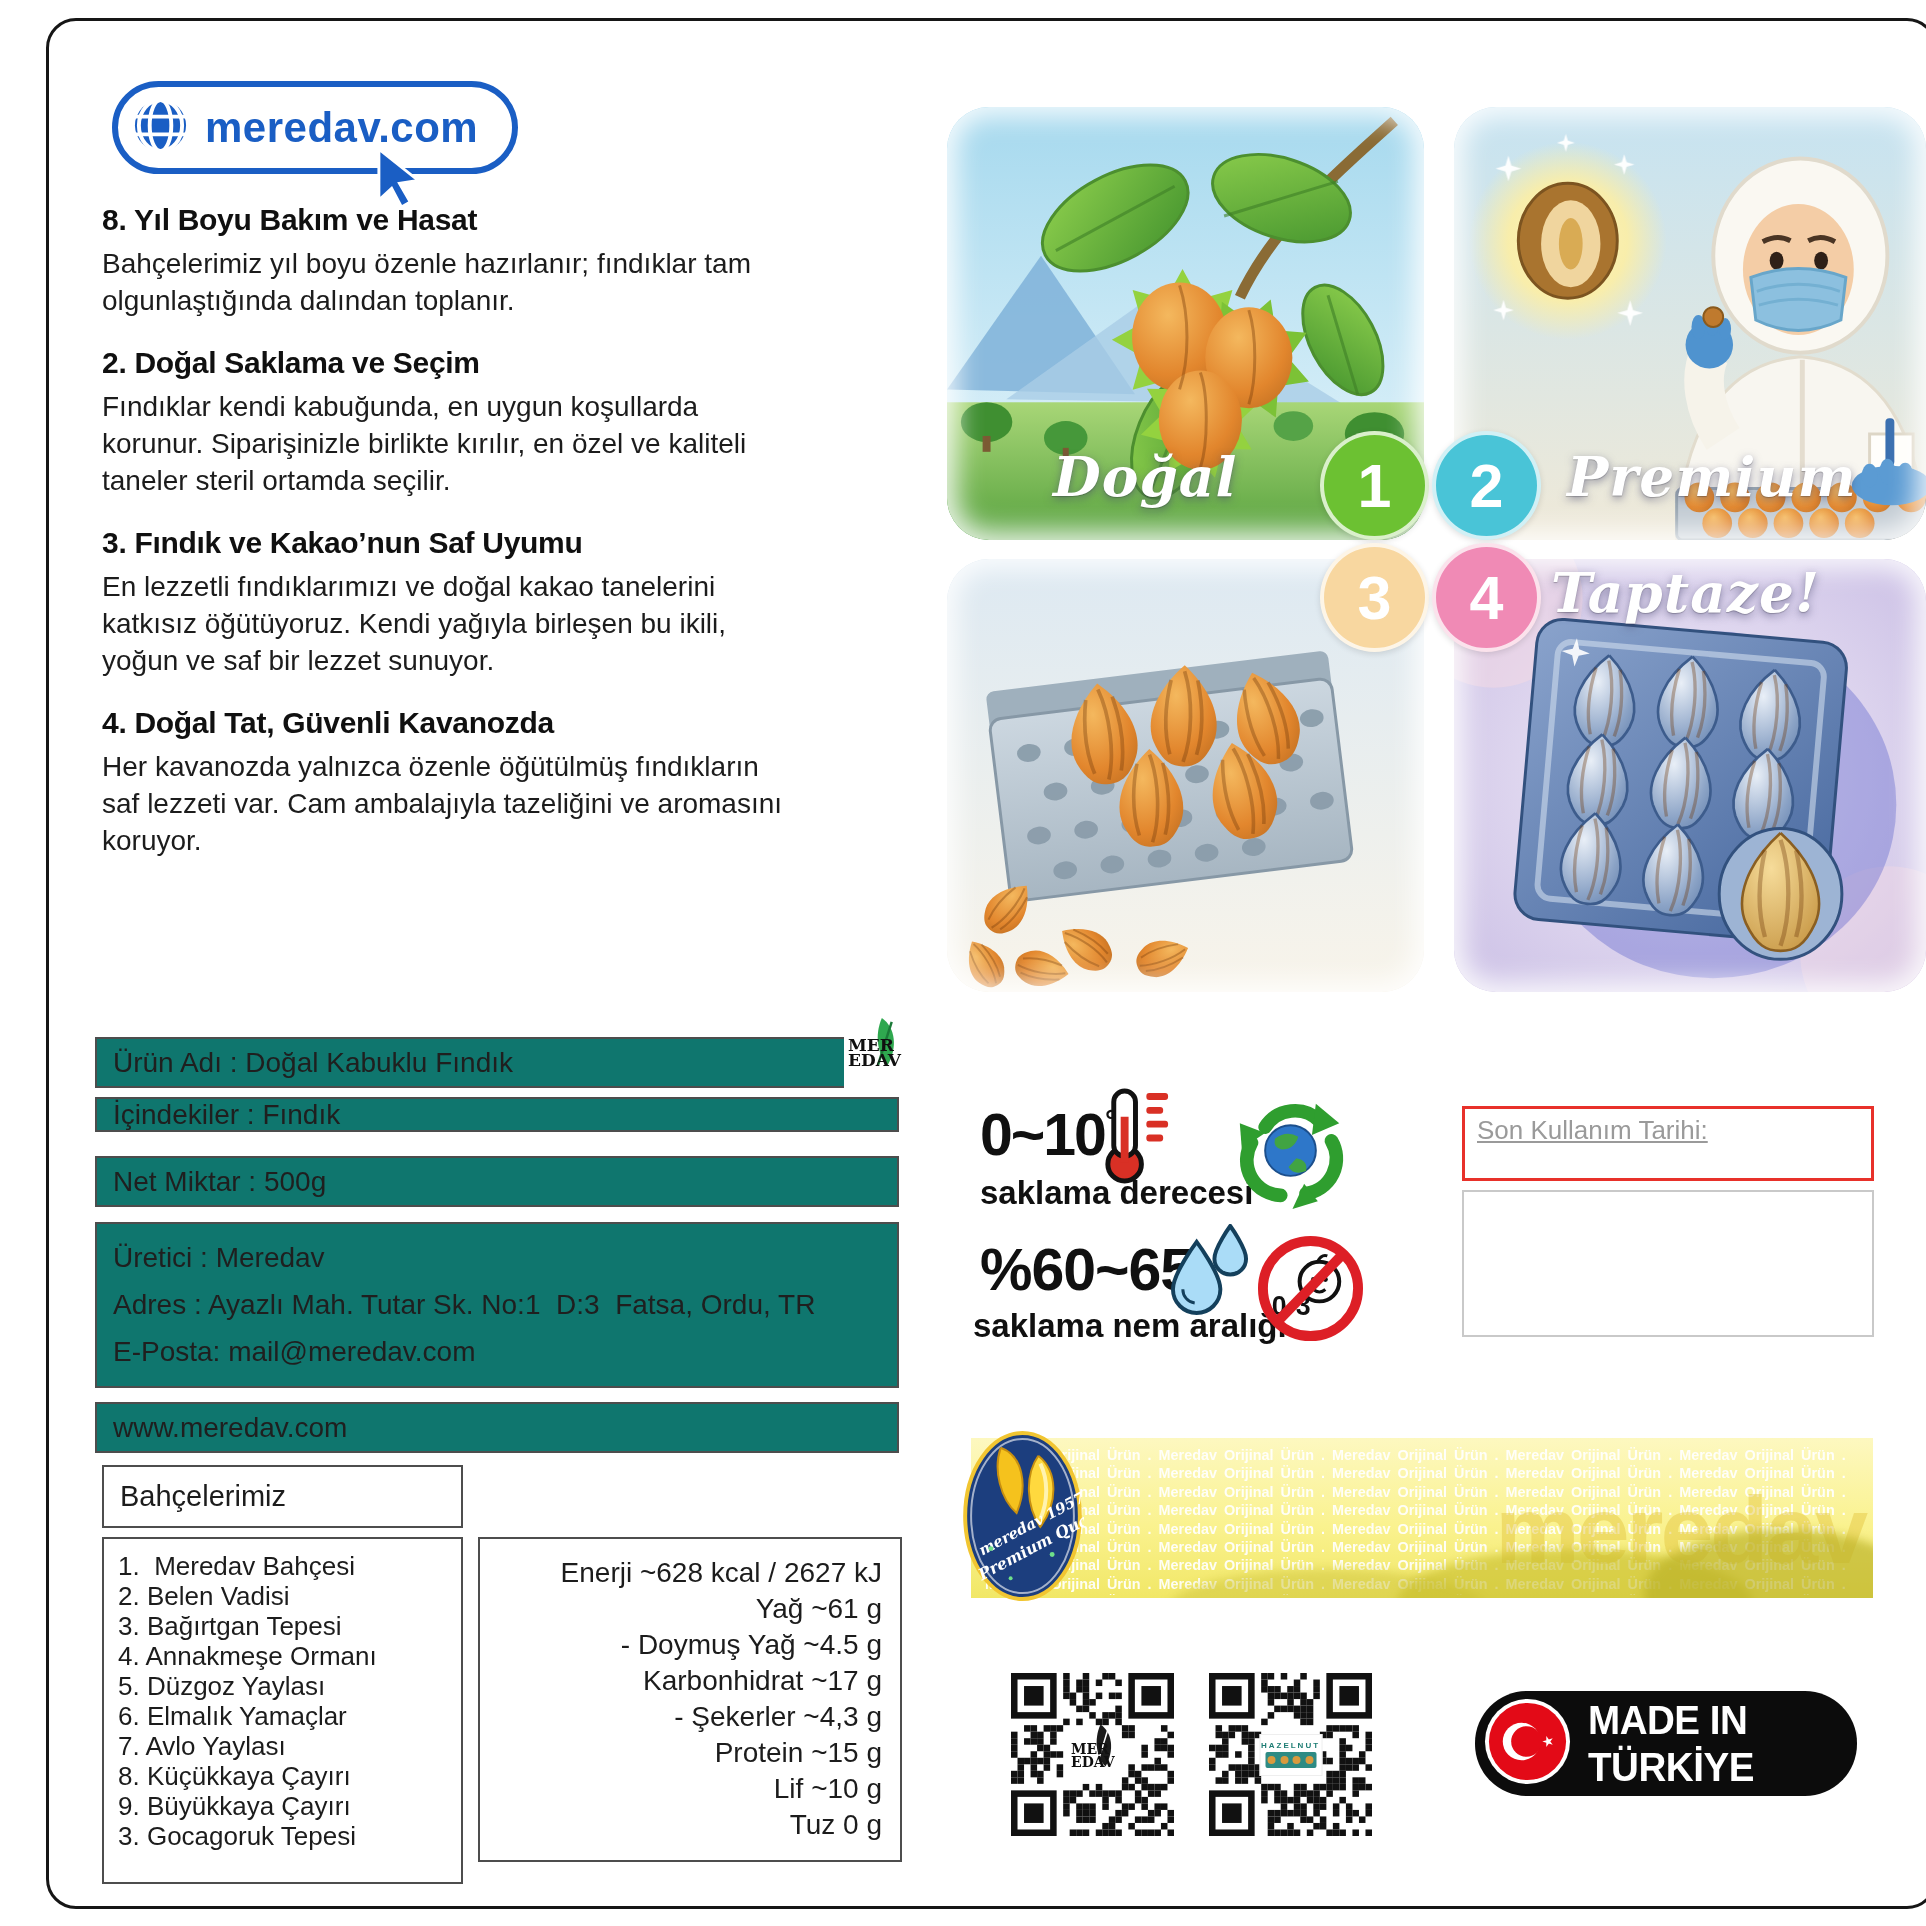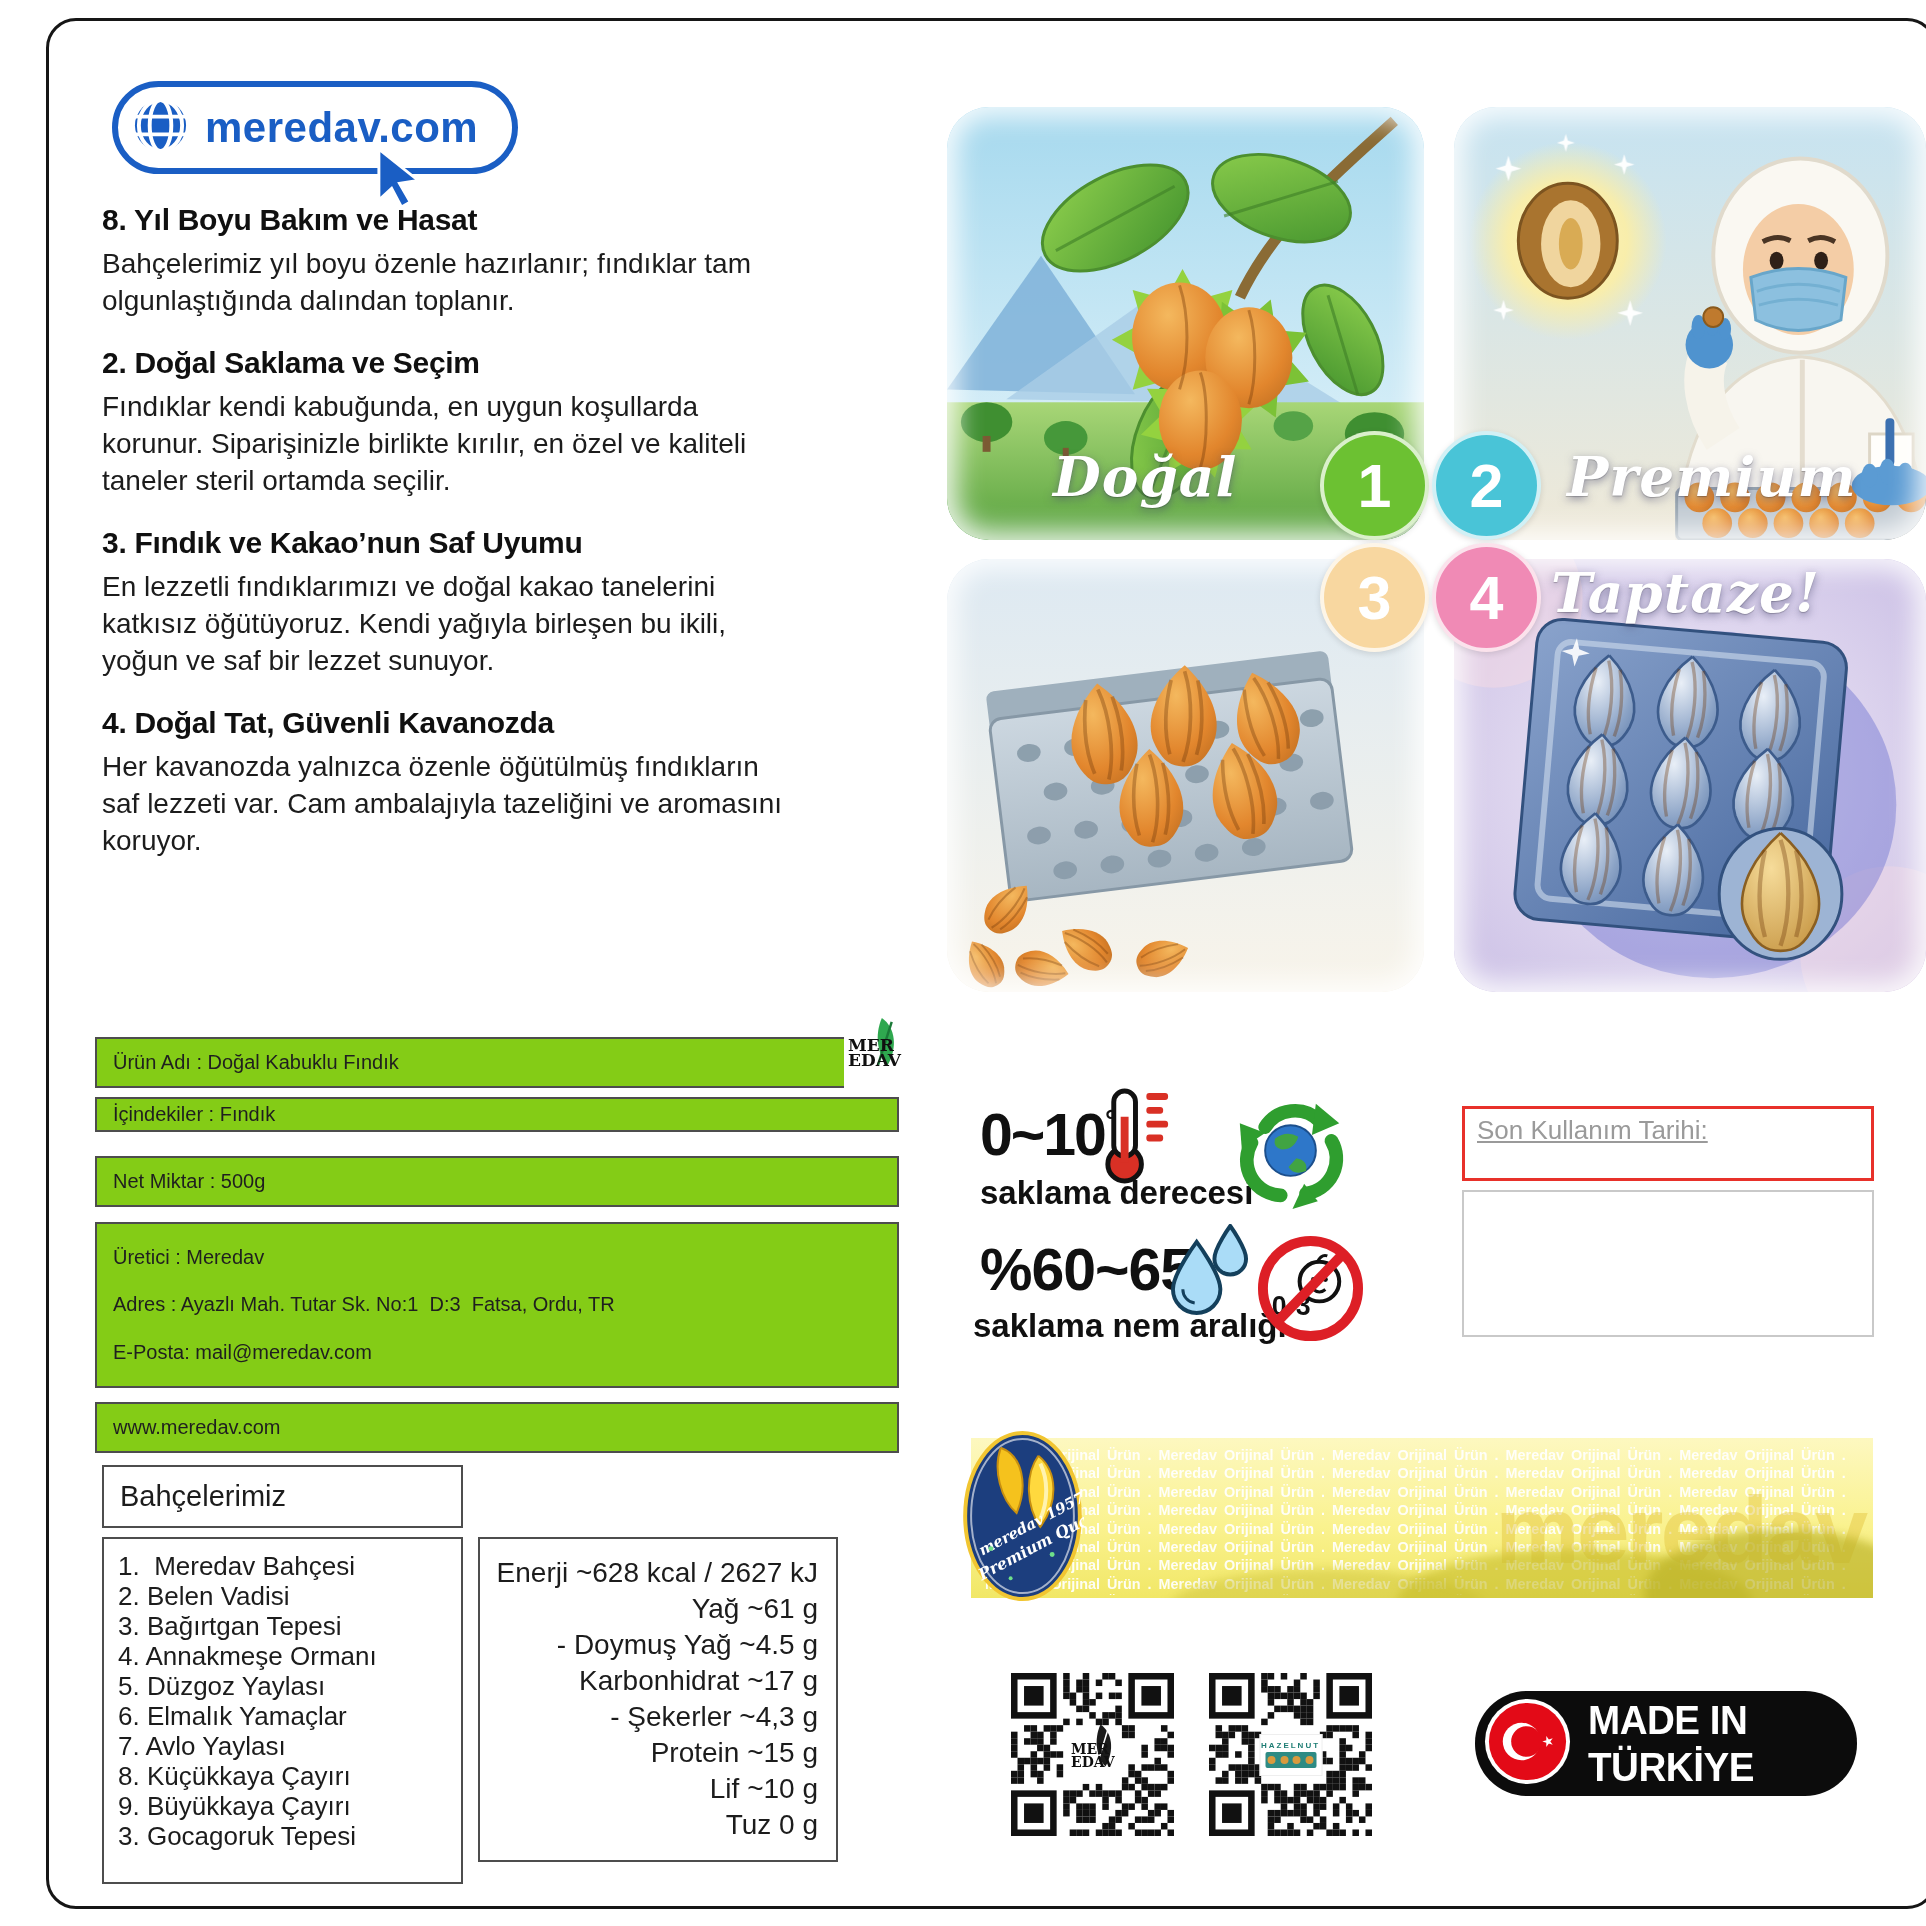--- a/index.html
+++ b/index.html
@@ -13,22 +13,22 @@
     border:6px solid #1a5ec4;border-radius:50px;padding:10px 34px 10px 14px;background:#fff;}
   .weblogo-text{font-size:42px;color:#1a5ec4;font-weight:600;letter-spacing:0.5px;}
   .cursor{position:absolute;left:345px;top:147px;}
 
   
   .sections{position:absolute;left:74px;top:203px;width:698px;}
   .sec-title{font-size:30px;font-weight:800;color:#101010;margin:0 0 8px 0;letter-spacing:-0.3px;}
   .sec-body{font-size:28px;line-height:37px;margin:0 0 27px 0;color:#1c1c1c;}
 
   
-  .box{position:absolute;left:67px;width:804px;border:2px solid #4d4d4d;background:#84cc16;
-    display:flex;align-items:center;padding-left:16px;font-size:20px;color:#1f1f1f;box-sizing:border-box;}
+  .box{position:absolute;left:67px;width:804px;border:2px solid #4d4d4d;background:#0f766e;
+    display:flex;align-items:center;padding-left:16px;font-size:28px;color:#1f1f1f;box-sizing:border-box;}
   .box.prewrap, .prewrap{white-space:pre-wrap;}
   .box-name{top:1037px;height:51px;}
   .box-ingredients{top:1097px;height:35px;}
   .box-net{top:1156px;height:51px;}
   .box-producer{top:1222px;height:166px;flex-direction:column;align-items:flex-start;justify-content:space-around;padding:10px 16px;}
   .box-web{top:1402px;height:51px;}
 
   .minilogo{position:absolute;left:816px;top:1018px;width:61px;height:77px;background:#fff;z-index:3;}
   .minilogo svg{position:absolute;left:8px;top:-2px;}
   .minilogo-text{position:absolute;left:4px;top:20px;font-family:"DejaVu Serif",serif;font-weight:700;
@@ -37,21 +37,21 @@
 
   
   .gardens-header{position:absolute;left:74px;top:1465px;width:361px;height:63px;border:2px solid #4d4d4d;
     display:flex;align-items:center;padding-left:16px;font-size:29px;box-sizing:border-box;background:#fff;}
   .gardens-list{position:absolute;left:74px;top:1537px;width:361px;height:347px;border:2px solid #4d4d4d;
     box-sizing:border-box;padding:12px 10px 0 14px;background:#fff;}
   .gardens-list div{font-size:26px;line-height:30px;white-space:pre-wrap;}
 
   .nutrition-header{position:absolute;left:450px;top:1465px;width:424px;height:63px;border:2px solid #4d4d4d;
     display:flex;align-items:center;justify-content:center;font-size:29px;box-sizing:border-box;background:#fff;white-space:pre-wrap;}
-  .nutrition-values{position:absolute;left:450px;top:1537px;width:360px;height:325px;border:2px solid #4d4d4d;
+  .nutrition-values{position:absolute;left:450px;top:1537px;width:424px;height:325px;border:2px solid #4d4d4d;
     box-sizing:border-box;padding:16px 18px 16px 8px;background:#fff;}
   .nutrition-values div{font-size:28px;line-height:36px;text-align:right;}
 
   
   .tile{position:absolute;border-radius:42px;overflow:hidden;}
   .tile svg{display:block;width:100%;height:100%;}
   .tile-soft{position:absolute;inset:0;border-radius:42px;box-shadow:inset 0 0 26px 10px rgba(255,255,255,.85);pointer-events:none;}
   .tile1{left:919px;top:107px;width:477px;height:433px;}
   .tile2{left:1426px;top:107px;width:472px;height:433px;}
   .tile3{left:919px;top:559px;width:477px;height:433px;}

